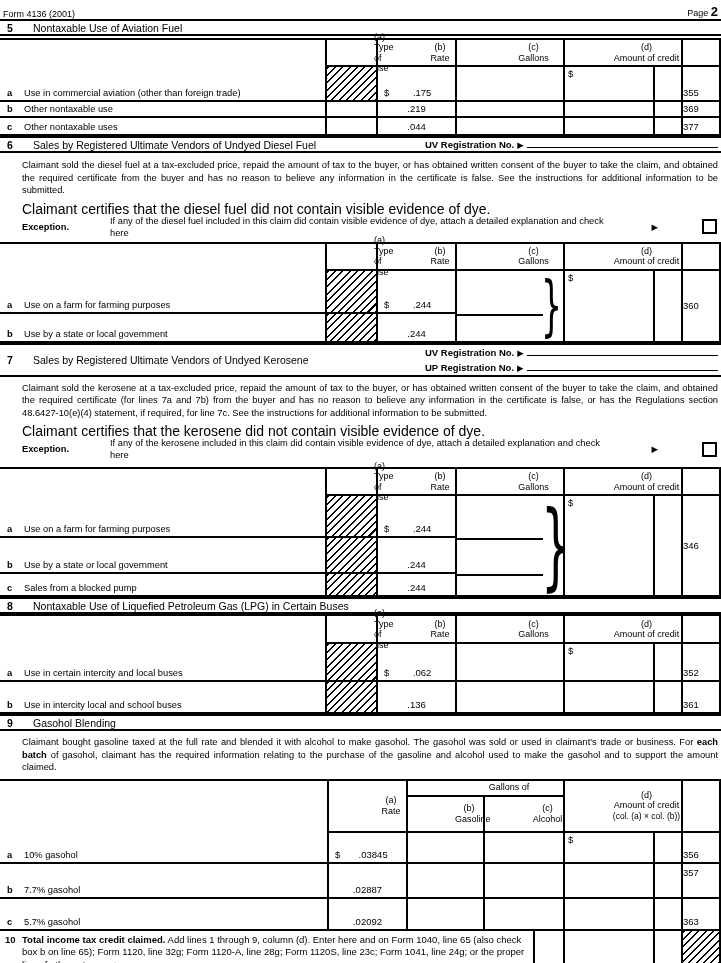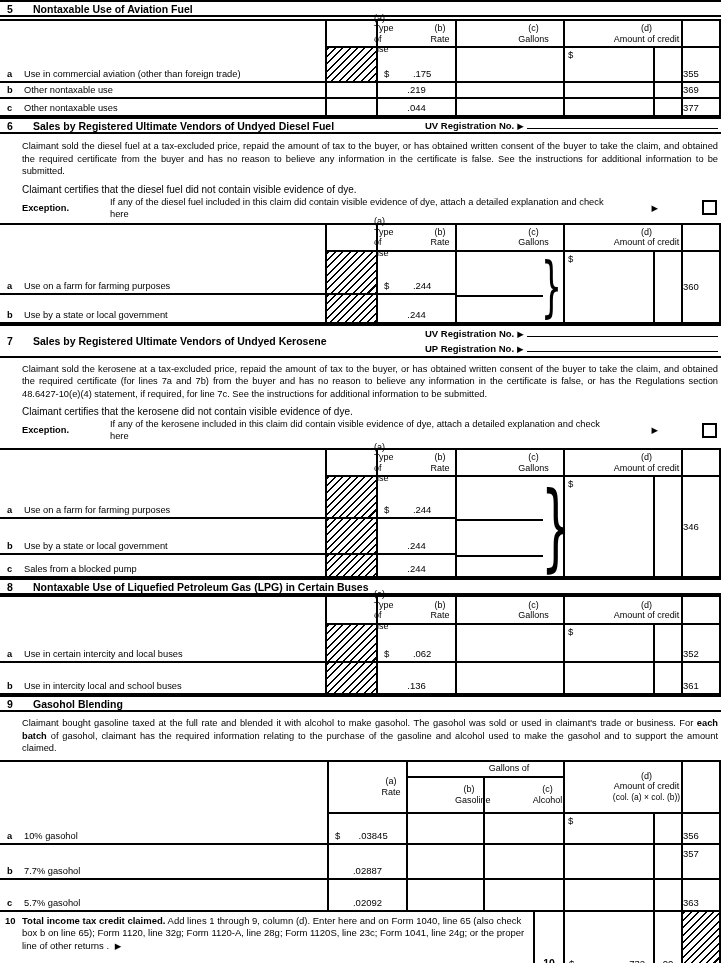--- a/index.html
+++ b/index.html
@@ -6,30 +6,30 @@
   .page{width:721px;height:963px;background:#fff;color:#000;
         font-family:"Liberation Sans",sans-serif;font-size:9.5px;position:relative;overflow:hidden;}
   .b{font-weight:bold;}
   
   .page-hdr{display:flex;justify-content:space-between;align-items:flex-end;height:16px;padding:3px 3px 0 3px;font-size:9px;}
   .pgn{font-weight:bold;font-size:13px;}
   
   .sec-bar{position:relative;border-top:2.5px solid #000;border-bottom:2px solid #000;display:flex;align-items:center;height:13px;font-size:10.5px;}
   .sec-bar.tall{height:30px;}
   .bar-num{font-weight:bold;width:26px;padding-left:7px;flex:none;}
-  .bar-title{font-weight:bold;}
+  .bar-title{font-weight:normal;}
   .bar-reg{position:absolute;left:425px;right:3px;display:flex;align-items:baseline;font-size:9.5px;}
   .reg-stack{position:absolute;left:425px;right:3px;top:0;bottom:0;display:flex;flex-direction:column;justify-content:space-around;}
   .reg-stack .bar-reg{position:static;}
   .reg-lbl{font-weight:bold;white-space:nowrap;}
   .arrow{margin:0 3px;font-size:8.5px;}
   .reg-line{flex:1;border-bottom:1.5px solid #000;height:8px;}
   
   .para{margin:6px 3px 0 22px;line-height:12.5px;font-size:9.3px;text-align:justify;}
-  .cert{margin:6px 3px 0 22px;line-height:12px;font-size:10px;}
+  .cert{margin:6px 3px 0 22px;line-height:12px;font-size:14px;}
   .exc{display:flex;align-items:center;margin:0 4px 0 22px;line-height:12px;font-size:9.3px;gap:41px;}
   .excb{font-weight:bold;}
   .checkbox{margin-left:auto;width:11px;height:11px;border:2px solid #000;flex:none;}
   
   .tbl{display:grid;border-top:2px solid #000;border-bottom:2.5px solid #000;border-right:2px solid #000;position:relative;box-sizing:border-box;}
   .tbl-std{grid-template-columns:325px 51px 79px 108px 90px 28px 1fr;}
   .tbl-9{grid-template-columns:327px 79px 77px 80px 90px 28px 1fr;}
   .c{position:relative;box-sizing:border-box;min-width:0;}
   .bl{border-left:2px solid #000;}
   .bb{border-bottom:2px solid #000;}
@@ -55,20 +55,24 @@
   .s10-amt{display:flex;justify-content:space-between;align-items:flex-end;padding:0 8px 5px 4px;}
   .s10-cents{display:flex;justify-content:center;align-items:flex-end;padding-bottom:5px;}
   .footer{text-align:right;padding:2px 4px 0 0;font-size:9px;}
   .footer .fno{font-weight:bold;font-size:13px;}
 </style>
 </head>
 <body>
 
 <div class="page">
 
+  <div class="page-hdr">
+    <span>Form 4136 (2001)</span>
+    <span><span>Page</span> <span class="pgn">2</span></span>
+  </div>
 
   <div class="sec-bar">
     <span class="bar-num">5</span>
     <span class="bar-title">Nontaxable Use of Aviation Fuel</span>
   </div>
   <div class="tbl tbl-std" style="margin-top:2px;grid-template-rows:27px 35px 16px 16px;">
     <div class="c"></div>
     <div class="c bl bb hd">
         <div>(a) Type</div>
         <div>of use</div>

